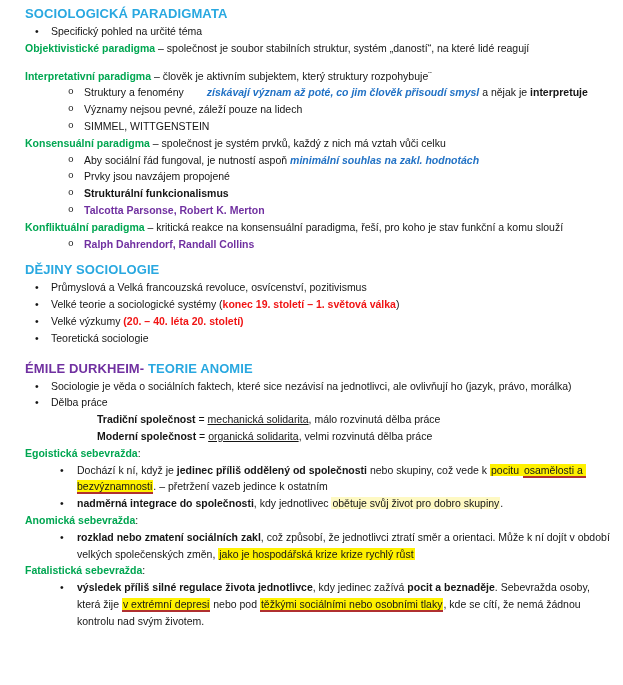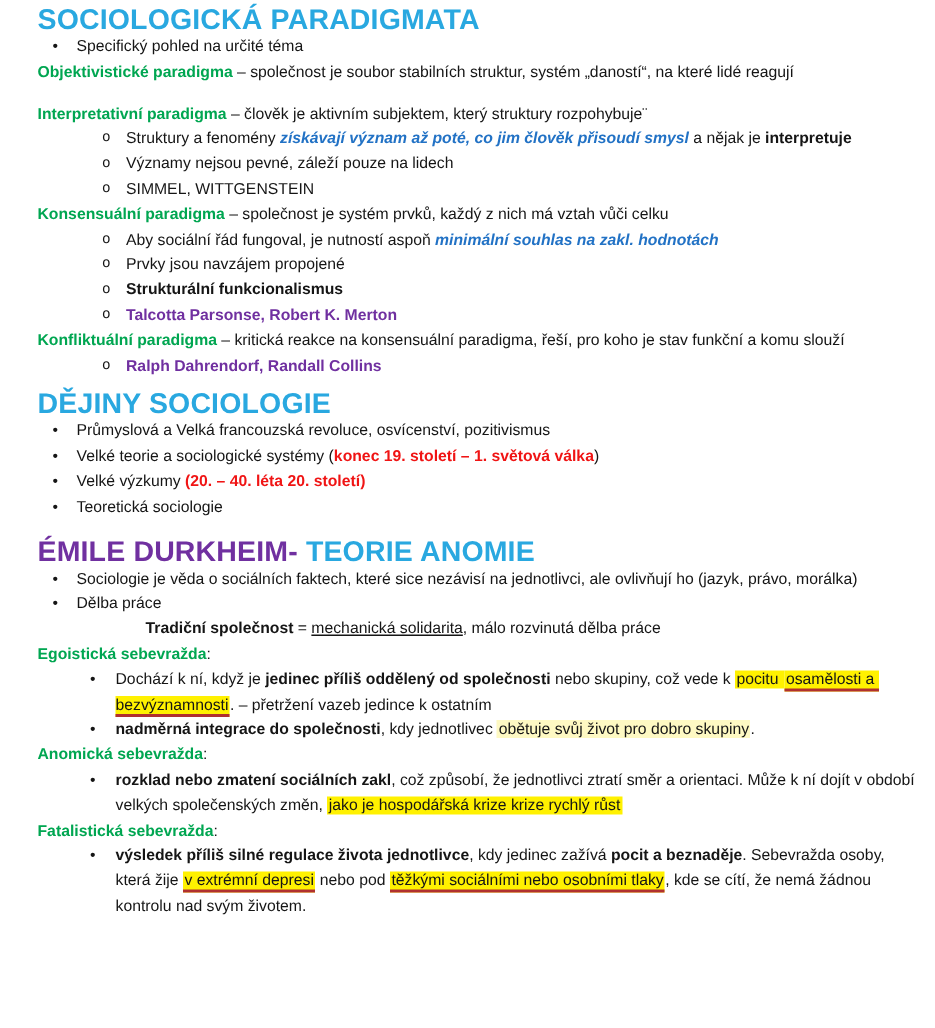--- a/index.html
+++ b/index.html
@@ -4,21 +4,21 @@
 <style>
   html,body{margin:0;padding:0;background:#ffffff;}
   body{
     width:623px;height:685px;overflow:hidden;
     font-family:"Liberation Sans",sans-serif;
     font-size:10.5px;color:#151515;
     -webkit-font-smoothing:antialiased;
   }
   .page{padding:4px 8px 0 25px;}
   .block{line-height:16.8px;}
-  .h{font-size:19px;font-weight:bold;line-height:19px;letter-spacing:.1px;}
+  .h{font-size:13px;font-weight:bold;line-height:19px;letter-spacing:.1px;}
   .p{}
   .li1,.li2,.li1d{display:flex;}
   .li1 .marker{flex:0 0 16px;margin-left:10px;}
   .li2 .marker{flex:0 0 16px;margin-left:43px;font-family:"Liberation Mono",monospace;font-size:9.5px;}
   .li1d .marker{flex:0 0 17px;margin-left:35px;}
   .li1 .txt,.li2 .txt,.li1d .txt{flex:1 1 auto;}
   .ind{padding-left:72px;}
   .marker{user-select:none;}
   .run{white-space:pre-wrap;}
   .b{font-weight:bold;}
@@ -35,21 +35,21 @@
       <div class="block h"><span class="run" style="color: rgb(41, 168, 224);">SOCIOLOGICKÁ PARADIGMATA</span></div>
       <div class="block li1">
         <span class="marker">•</span>
         <span class="txt"><span class="run">Specifický pohled na určité téma</span></span>
       </div>
       <div class="block p"><span class="run b" style="color: rgb(0, 166, 81);">Objektivistické paradigma</span><span class="run"> – společnost je soubor stabilních struktur, systém „daností“, na které lidé reagují</span></div>
       <div class="gap" style="height: 11px;"></div>
       <div class="block p"><span class="run b" style="color: rgb(0, 166, 81); text-align: center;">Interpretativní paradigma</span><span class="run"> – člověk je aktivním subjektem, který struktury rozpohybuje¨</span></div>
       <div class="block li2">
         <span class="marker">o</span>
-        <span class="txt"><span class="run">Struktury a fenomény </span><span class="run b i" style="color: rgb(34, 114, 197);">získávají význam až poté, co jim člověk přisoudí smysl</span><span class="run"> a nějak je </span><span class="run b">interpretuje</span></span>
+        <span class="txt"><span class="run">Struktury a fenomény </span><span class="run b i" style="color: rgb(34, 114, 197); margin-left: 20px;">získávají význam až poté, co jim člověk přisoudí smysl</span><span class="run"> a nějak je </span><span class="run b">interpretuje</span></span>
       </div>
       <div class="block li2">
         <span class="marker">o</span>
         <span class="txt"><span class="run">Významy nejsou pevné, záleží pouze na lidech</span></span>
       </div>
       <div class="block li2">
         <span class="marker">o</span>
         <span class="txt"><span class="run">SIMMEL, WITTGENSTEIN</span></span>
       </div>
       <div class="block p"><span class="run b" style="color: rgb(0, 166, 81);">Konsensuální paradigma</span><span class="run"> – společnost je systém prvků, každý z nich má vztah vůči celku</span></div>
@@ -96,20 +96,21 @@
       <div class="block h"><span class="run" style="color: rgb(112, 48, 160);">ÉMILE DURKHEIM- </span><span class="run" style="color: rgb(41, 168, 224);">TEORIE ANOMIE</span></div>
       <div class="block li1">
         <span class="marker">•</span>
         <span class="txt"><span class="run">Sociologie je věda o sociálních faktech, které sice nezávisí na jednotlivci, ale ovlivňují ho (jazyk, právo, morálka)</span></span>
       </div>
       <div class="block li1">
         <span class="marker">•</span>
         <span class="txt"><span class="run">Dělba práce</span></span>
       </div>
       <div class="block ind"><span class="run b">Tradiční společnost</span><span class="run"> = </span><span class="run u">mechanická solidarita</span><span class="run">, málo rozvinutá dělba práce</span></div>
+      <div class="block ind"><span class="run b">Moderní společnost</span><span class="run"> = </span><span class="run u">organická solidarita</span><span class="run">, velmi rozvinutá dělba práce</span></div>
       <div class="block p"><span class="run b" style="color: rgb(0, 166, 81);">Egoistická sebevražda</span><span class="run">:</span></div>
       <div class="block li1d">
         <span class="marker">•</span>
         <span class="txt"><span class="run">Dochází k ní, když je </span><span class="run b">jedinec příliš oddělený od společnosti</span><span class="run"> nebo skupiny, což vede k </span><span class="run hl" style="background: rgb(255, 241, 0);">pocitu </span><span class="run hl" style="background: rgb(255, 241, 0); border-bottom: 2px solid rgb(176, 48, 48);">osamělosti a bezvýznamnosti</span><span class="run">. – přetržení vazeb jedince k ostatním</span></span>
       </div>
       <div class="block li1d">
         <span class="marker">•</span>
         <span class="txt"><span class="run b">nadměrná integrace do společnosti</span><span class="run">, kdy jednotlivec </span><span class="run hl" style="background: #fef9c3;">obětuje svůj život pro dobro skupiny</span><span class="run">.</span></span>
       </div>
       <div class="block p"><span class="run b" style="color: rgb(0, 166, 81);">Anomická sebevražda</span><span class="run">:</span></div>

